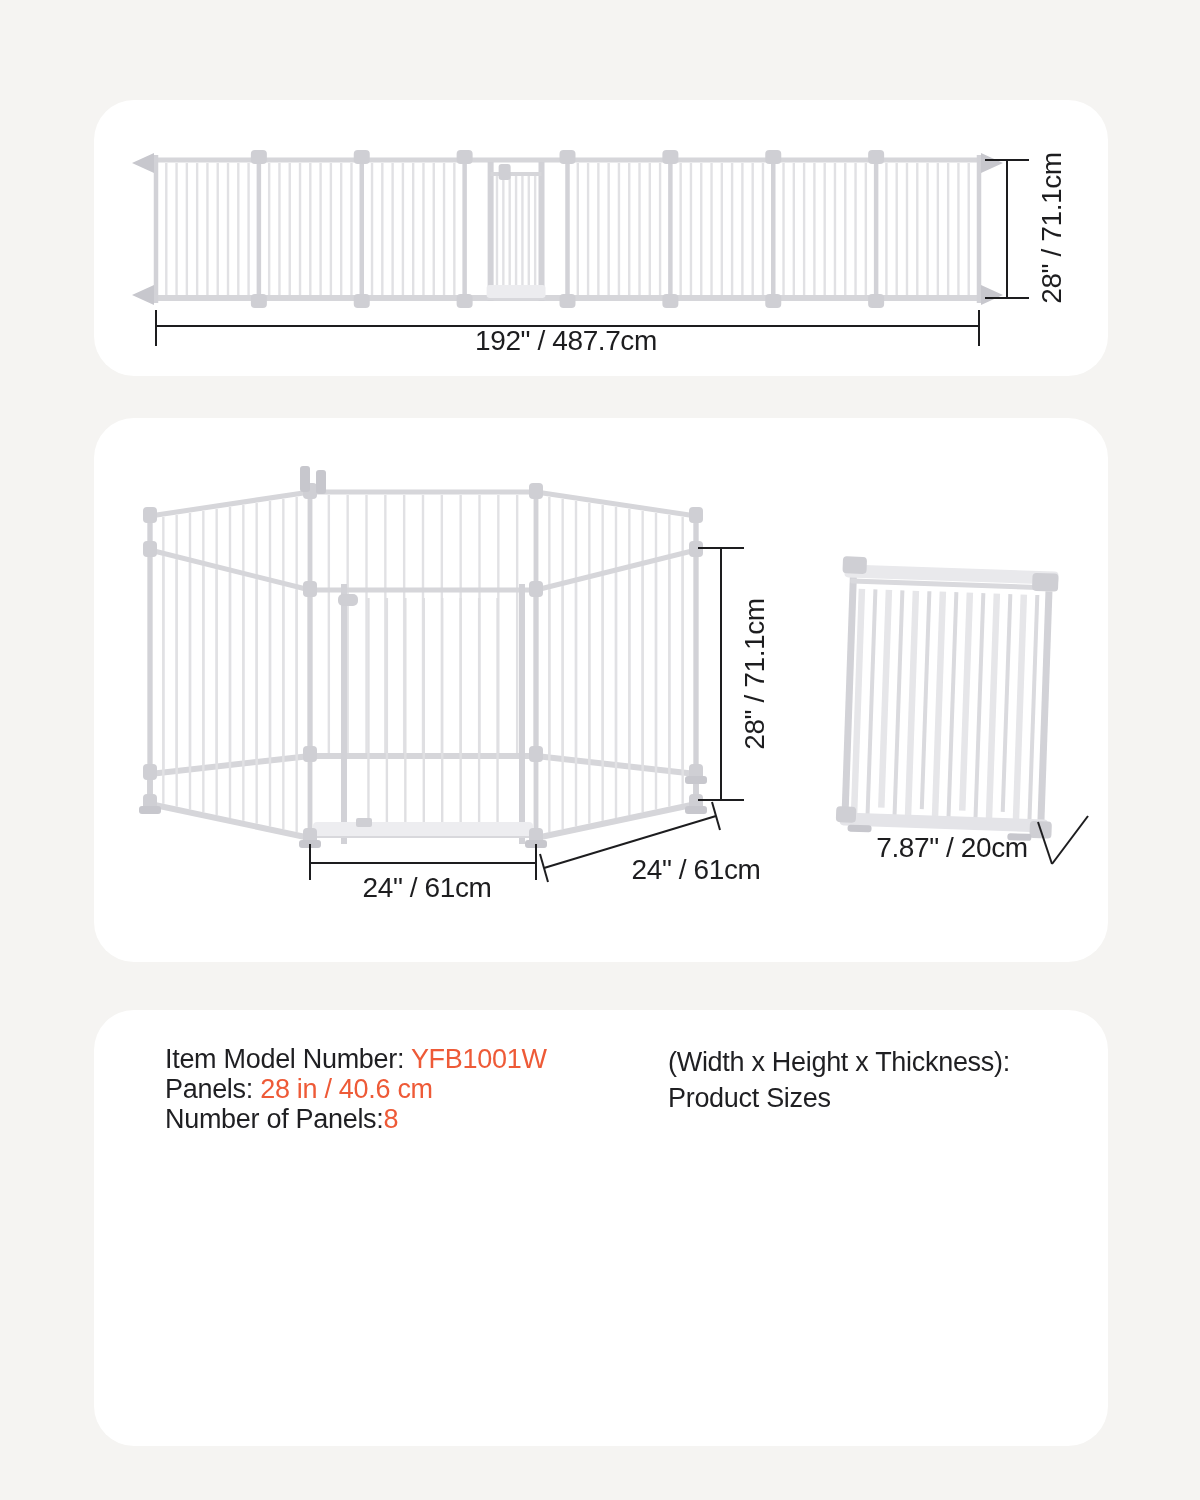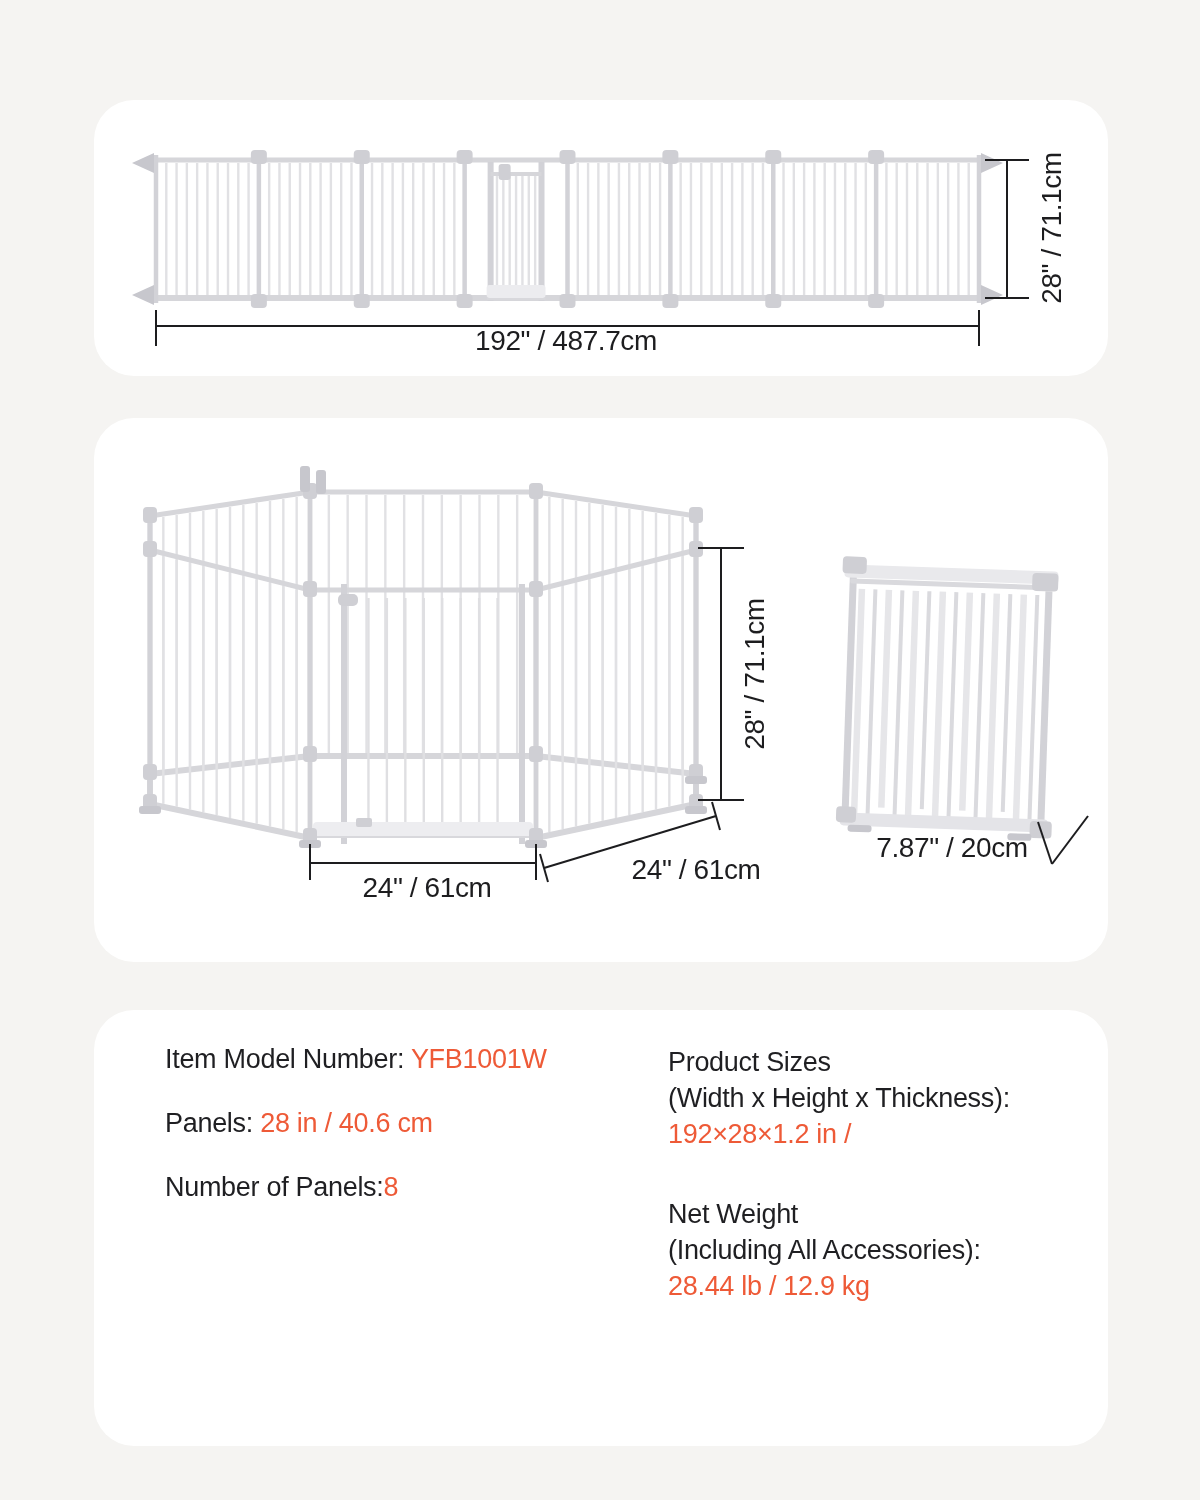--- a/index.html
+++ b/index.html
@@ -27,21 +27,21 @@
     color:#1D1D1F;
     letter-spacing:-0.4px;
     white-space:nowrap;
     transform:translate(-50%,-50%);
   }
   .dim-label.vert{
     transform:translate(-50%,-50%) rotate(-90deg);
   }
   .specs-left{
     position:absolute;left:71px;top:34px;
-    display:flex;flex-direction:column;gap:34px;
+    display:flex;flex-direction:column;
   }
   .spec-row{
     margin:0;font-size:27px;line-height:30px;
     letter-spacing:-0.3px;color:#1F1F22;
   }
   .spec-value{color:#EE5A37;}
   .specs-right{
     position:absolute;left:574px;top:34px;
   }
   .spec-block p{margin:0;font-size:27px;line-height:36px;letter-spacing:-0.3px;}
@@ -363,23 +363,17 @@
 </section>
 
 <section class="card card-specs">
   <div class="specs-left">
     <p class="spec-row"><span class="spec-label">Item Model Number: </span><span class="spec-value">YFB1001W</span></p>
     <p class="spec-row"><span class="spec-label">Panels: </span><span class="spec-value">28 in / 40.6 cm</span></p>
     <p class="spec-row"><span class="spec-label">Number of Panels:</span><span class="spec-value">8</span></p>
   </div>
   <div class="specs-right">
     <div class="spec-block">
+      <p class="blk-title">(Width x Height x Thickness):</p>
       <p class="blk-title">Product Sizes</p>
-      <p class="blk-title">(Width x Height x Thickness):</p>
-      <p class="blk-value">192×28×1.2 in /</p>
-    </div>
-    <div class="spec-block">
-      <p class="blk-title">Net Weight</p>
-      <p class="blk-title">(Including All Accessories):</p>
-      <p class="blk-value">28.44 lb / 12.9 kg</p>
     </div>
   </div>
 </section>
 
 </body></html>

